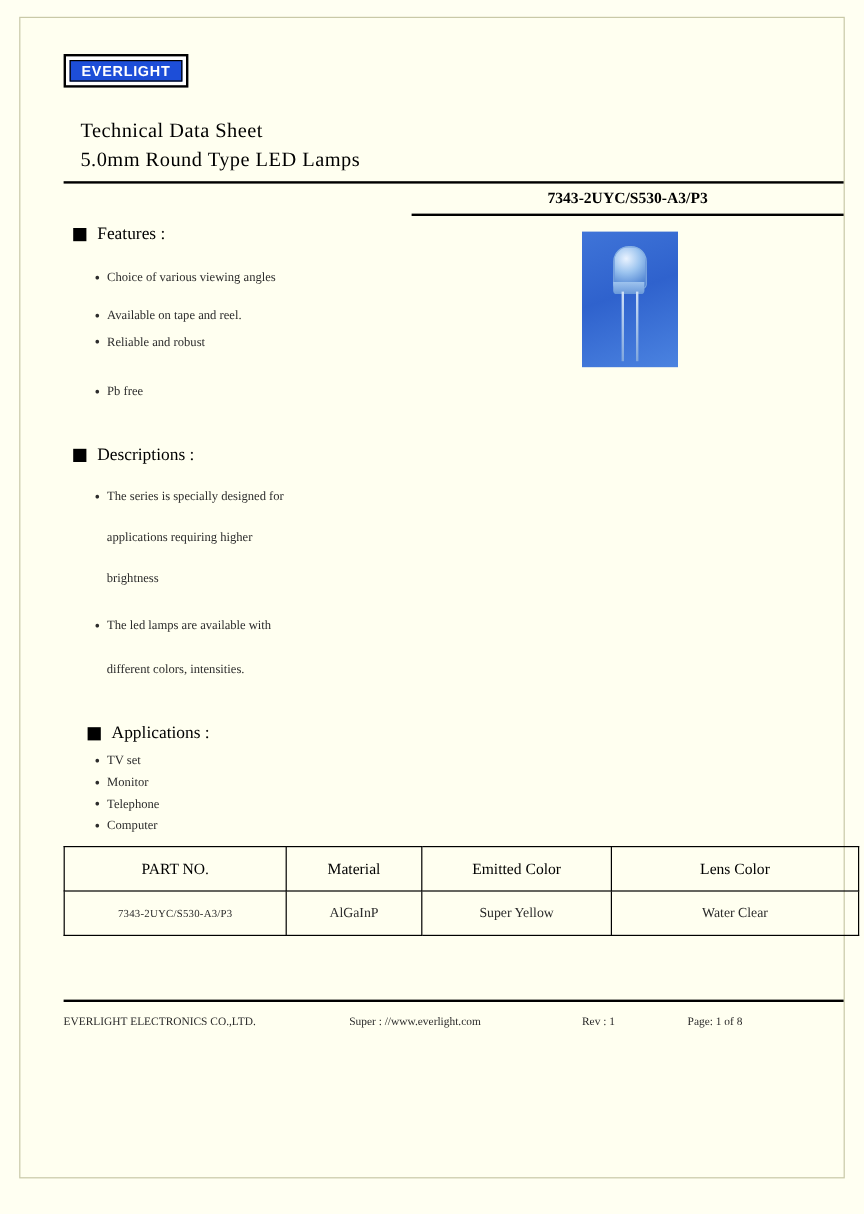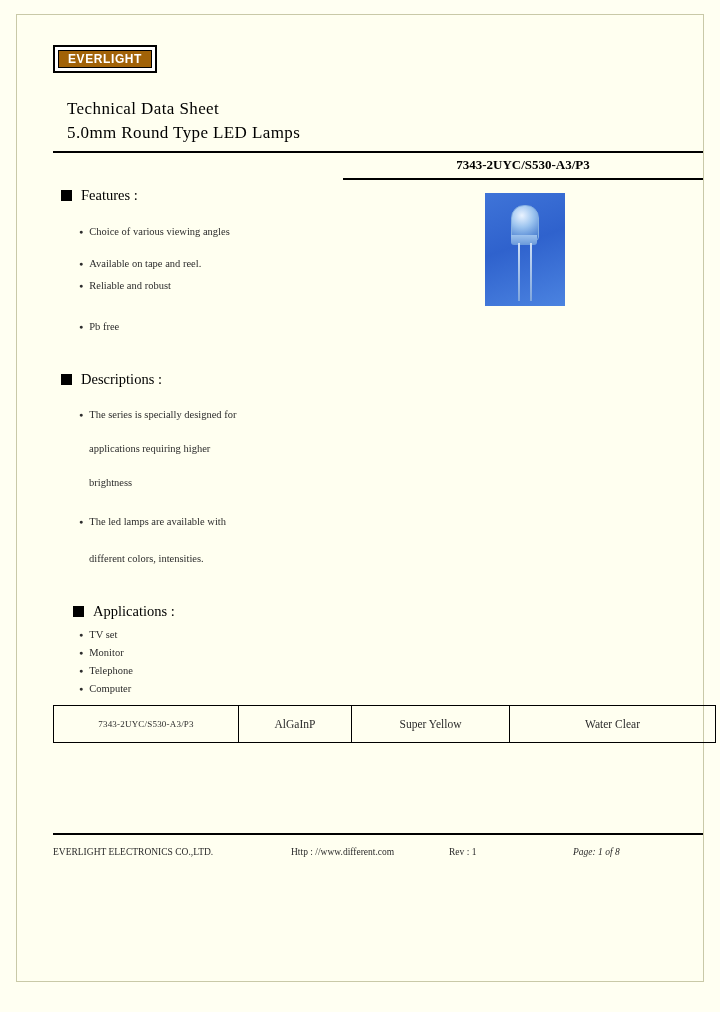--- a/index.html
+++ b/index.html
@@ -43,21 +43,21 @@
     border: 2px solid #000;
     background: #ffffff;
     display: flex;
     align-items: center;
     justify-content: center;
   }
   .logo-inner {
     width: 92px;
     height: 16px;
     border: 1px solid #000;
-    background: #a16207;
+    background: #1d4ed8;
     color: #fff;
     font-family: "Liberation Sans", sans-serif;
     font-size: 12px;
     font-weight: bold;
     letter-spacing: 0.6px;
     display: flex;
     align-items: center;
     justify-content: center;
   }
 
@@ -223,22 +223,22 @@
     font-size: 9.5px;
     color: #2a2a2a;
   }
   .f-row {
     position: relative;
     height: 21px;
   }
   .f-cell { position: absolute; white-space: nowrap; }
   .fc-a { left: 0px; }
   .fc-b { left: 238px; }
-  .fc-c { left: 396px; }
-  .fc-d { left: 520px; font-style: italic; }
+  .fc-c { left: 432px; }
+  .fc-d { left: 520px; }
 </style>
 </head>
 <body>
 
 <div class="page">
   <div class="sheet">
 
     <div class="logo-box">
       <div class="logo-inner">EVERLIGHT</div>
     </div>
@@ -280,35 +280,41 @@
       <span class="sq"></span>
       <span class="sec-label">Applications :</span>
     </div>
     <div class="bullet" style="left:62px; top:614px;">TV set</div>
     <div class="bullet" style="left:62px; top:632px;">Monitor</div>
     <div class="bullet" style="left:62px; top:650px;">Telephone</div>
     <div class="bullet" style="left:62px; top:668px;">Computer</div>
 
     <table class="tbl">
       <tbody>
+        <tr class="hdr">
+          <td class="c1">PART NO.</td>
+          <td class="c2">Material</td>
+          <td class="c3">Emitted Color</td>
+          <td class="c4">Lens Color</td>
+        </tr>
         <tr class="row">
           <td class="c1">7343-2UYC/S530-A3/P3</td>
           <td class="c2">AlGaInP</td>
           <td class="c3">Super   Yellow</td>
           <td class="c4">Water  Clear</td>
         </tr>
       </tbody>
     </table>
 
     <div class="hr-bottom"></div>
 
     <div class="footer">
       <div class="f-row">
         <span class="f-cell fc-a">EVERLIGHT ELECTRONICS CO.,LTD.</span>
-        <span class="f-cell fc-b">Http : //www.different.com</span>
+        <span class="f-cell fc-b">Super : //www.everlight.com</span>
         <span class="f-cell fc-c">Rev :   1</span>
         <span class="f-cell fc-d">Page:  1 of  8</span>
       </div>
 
     </div>
 
   </div>
 </div>
 
 </body></html>

